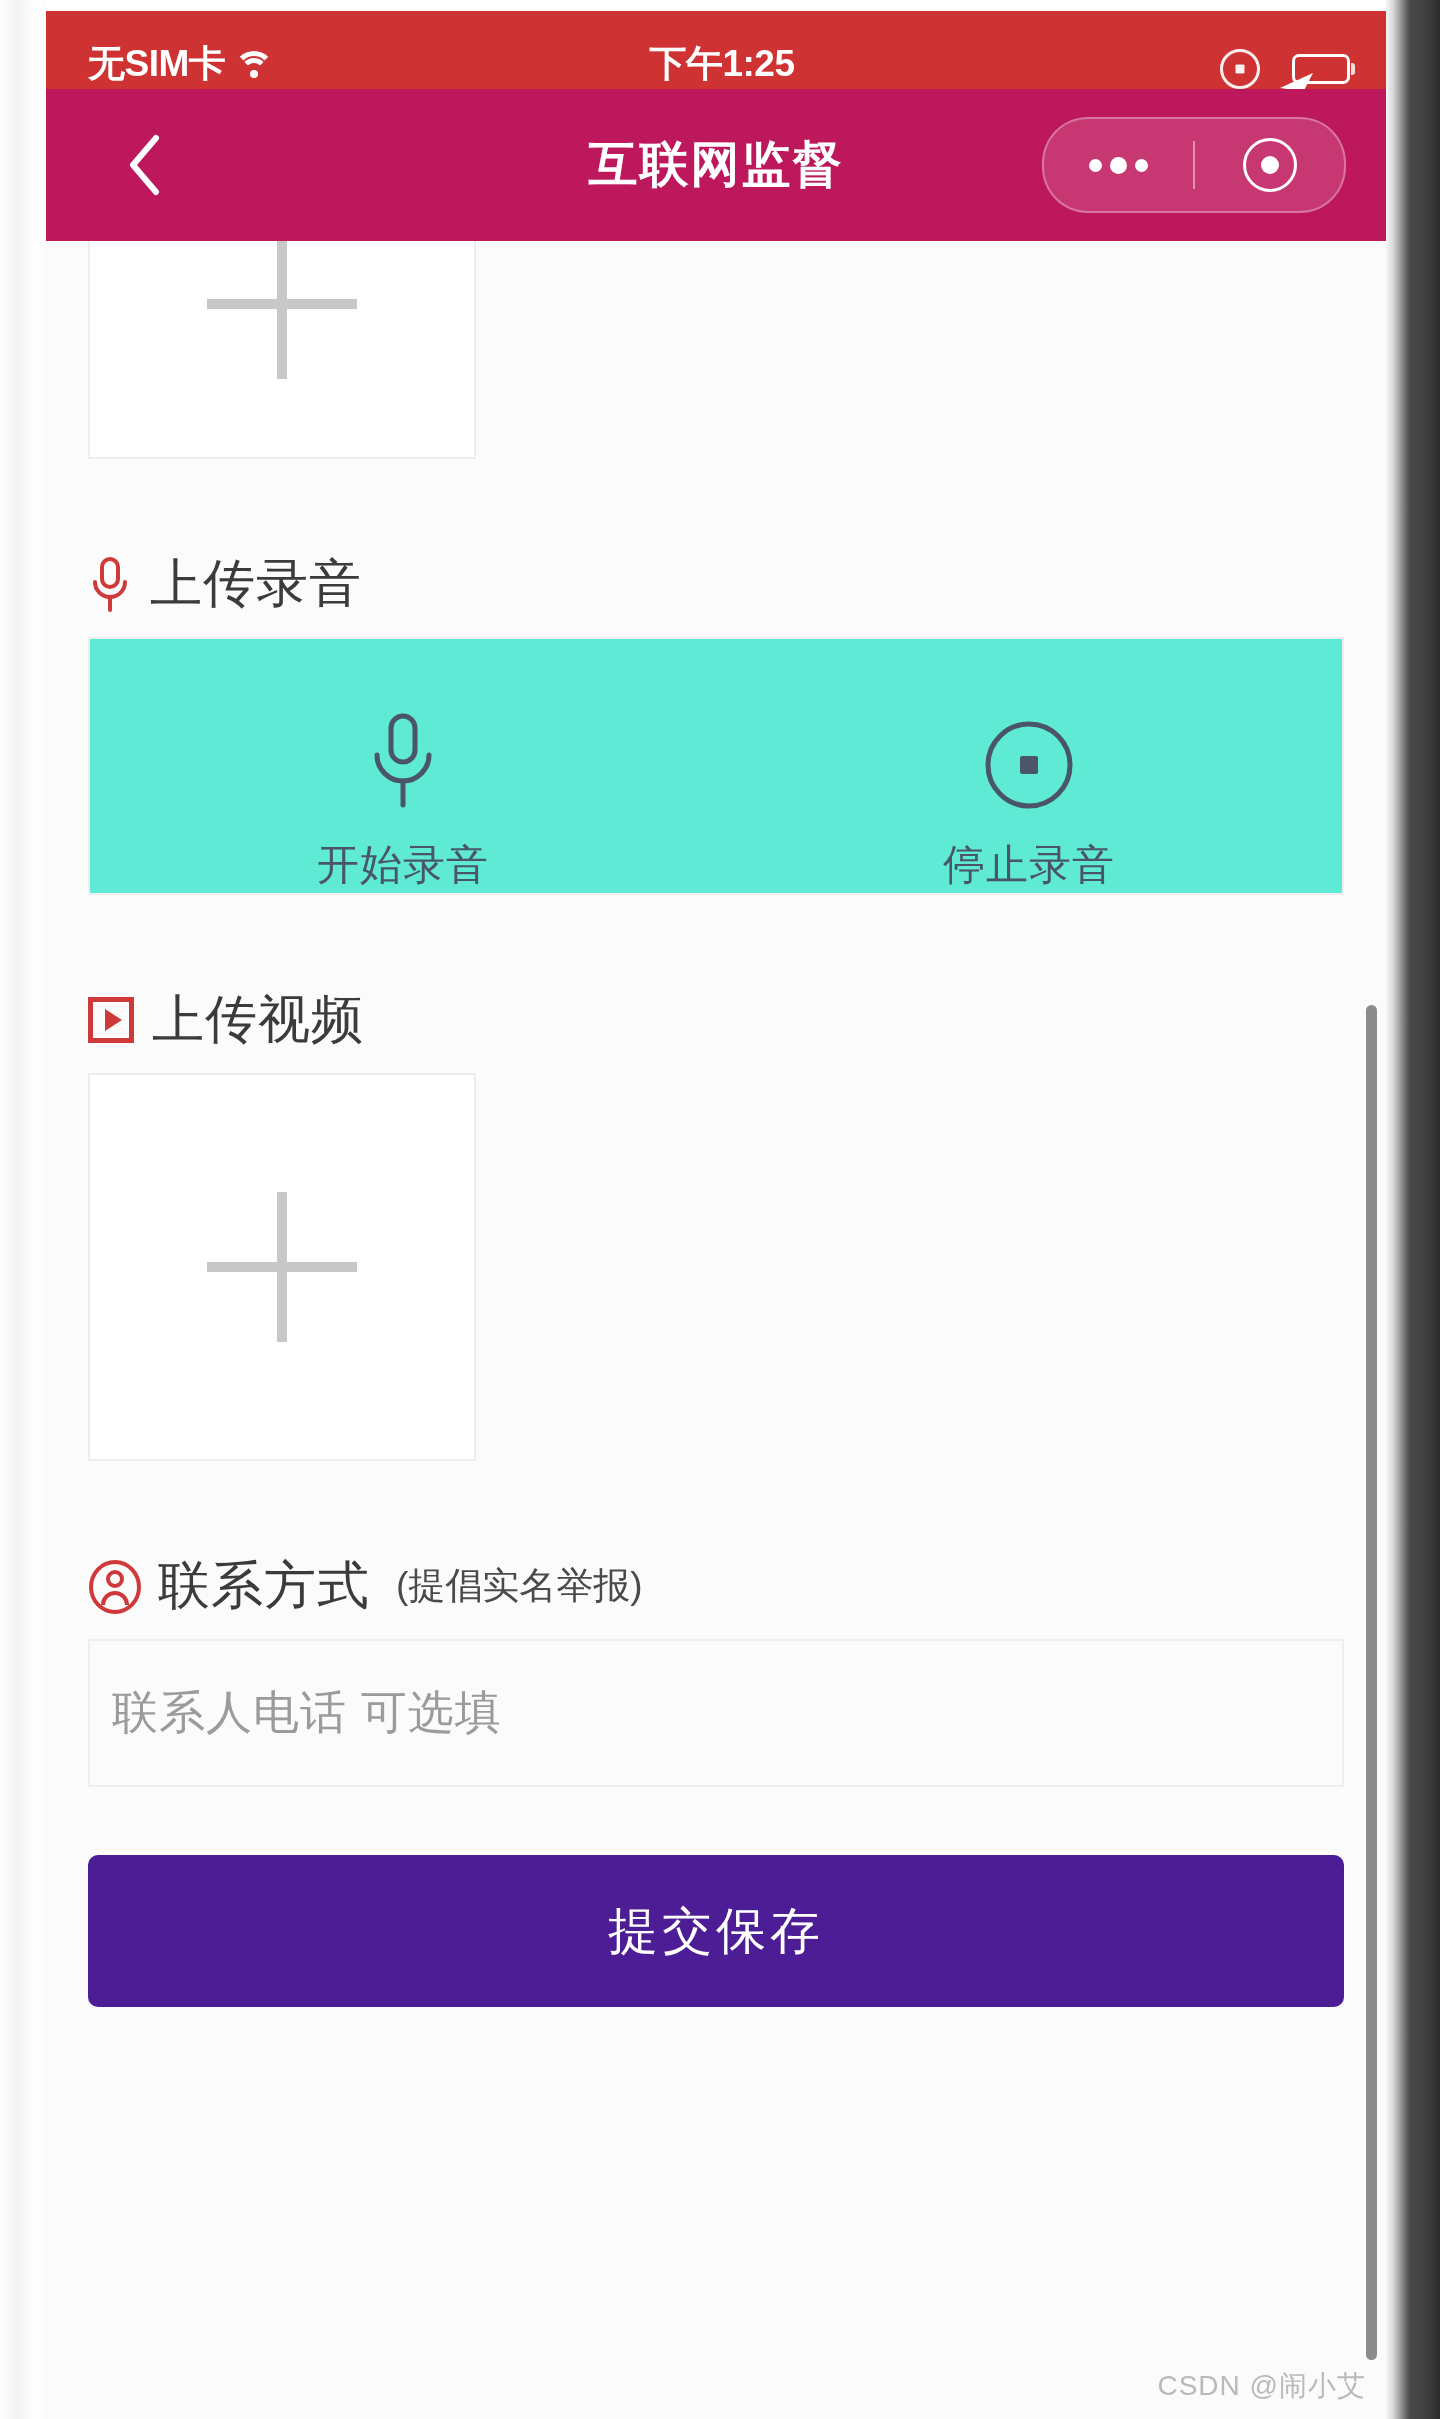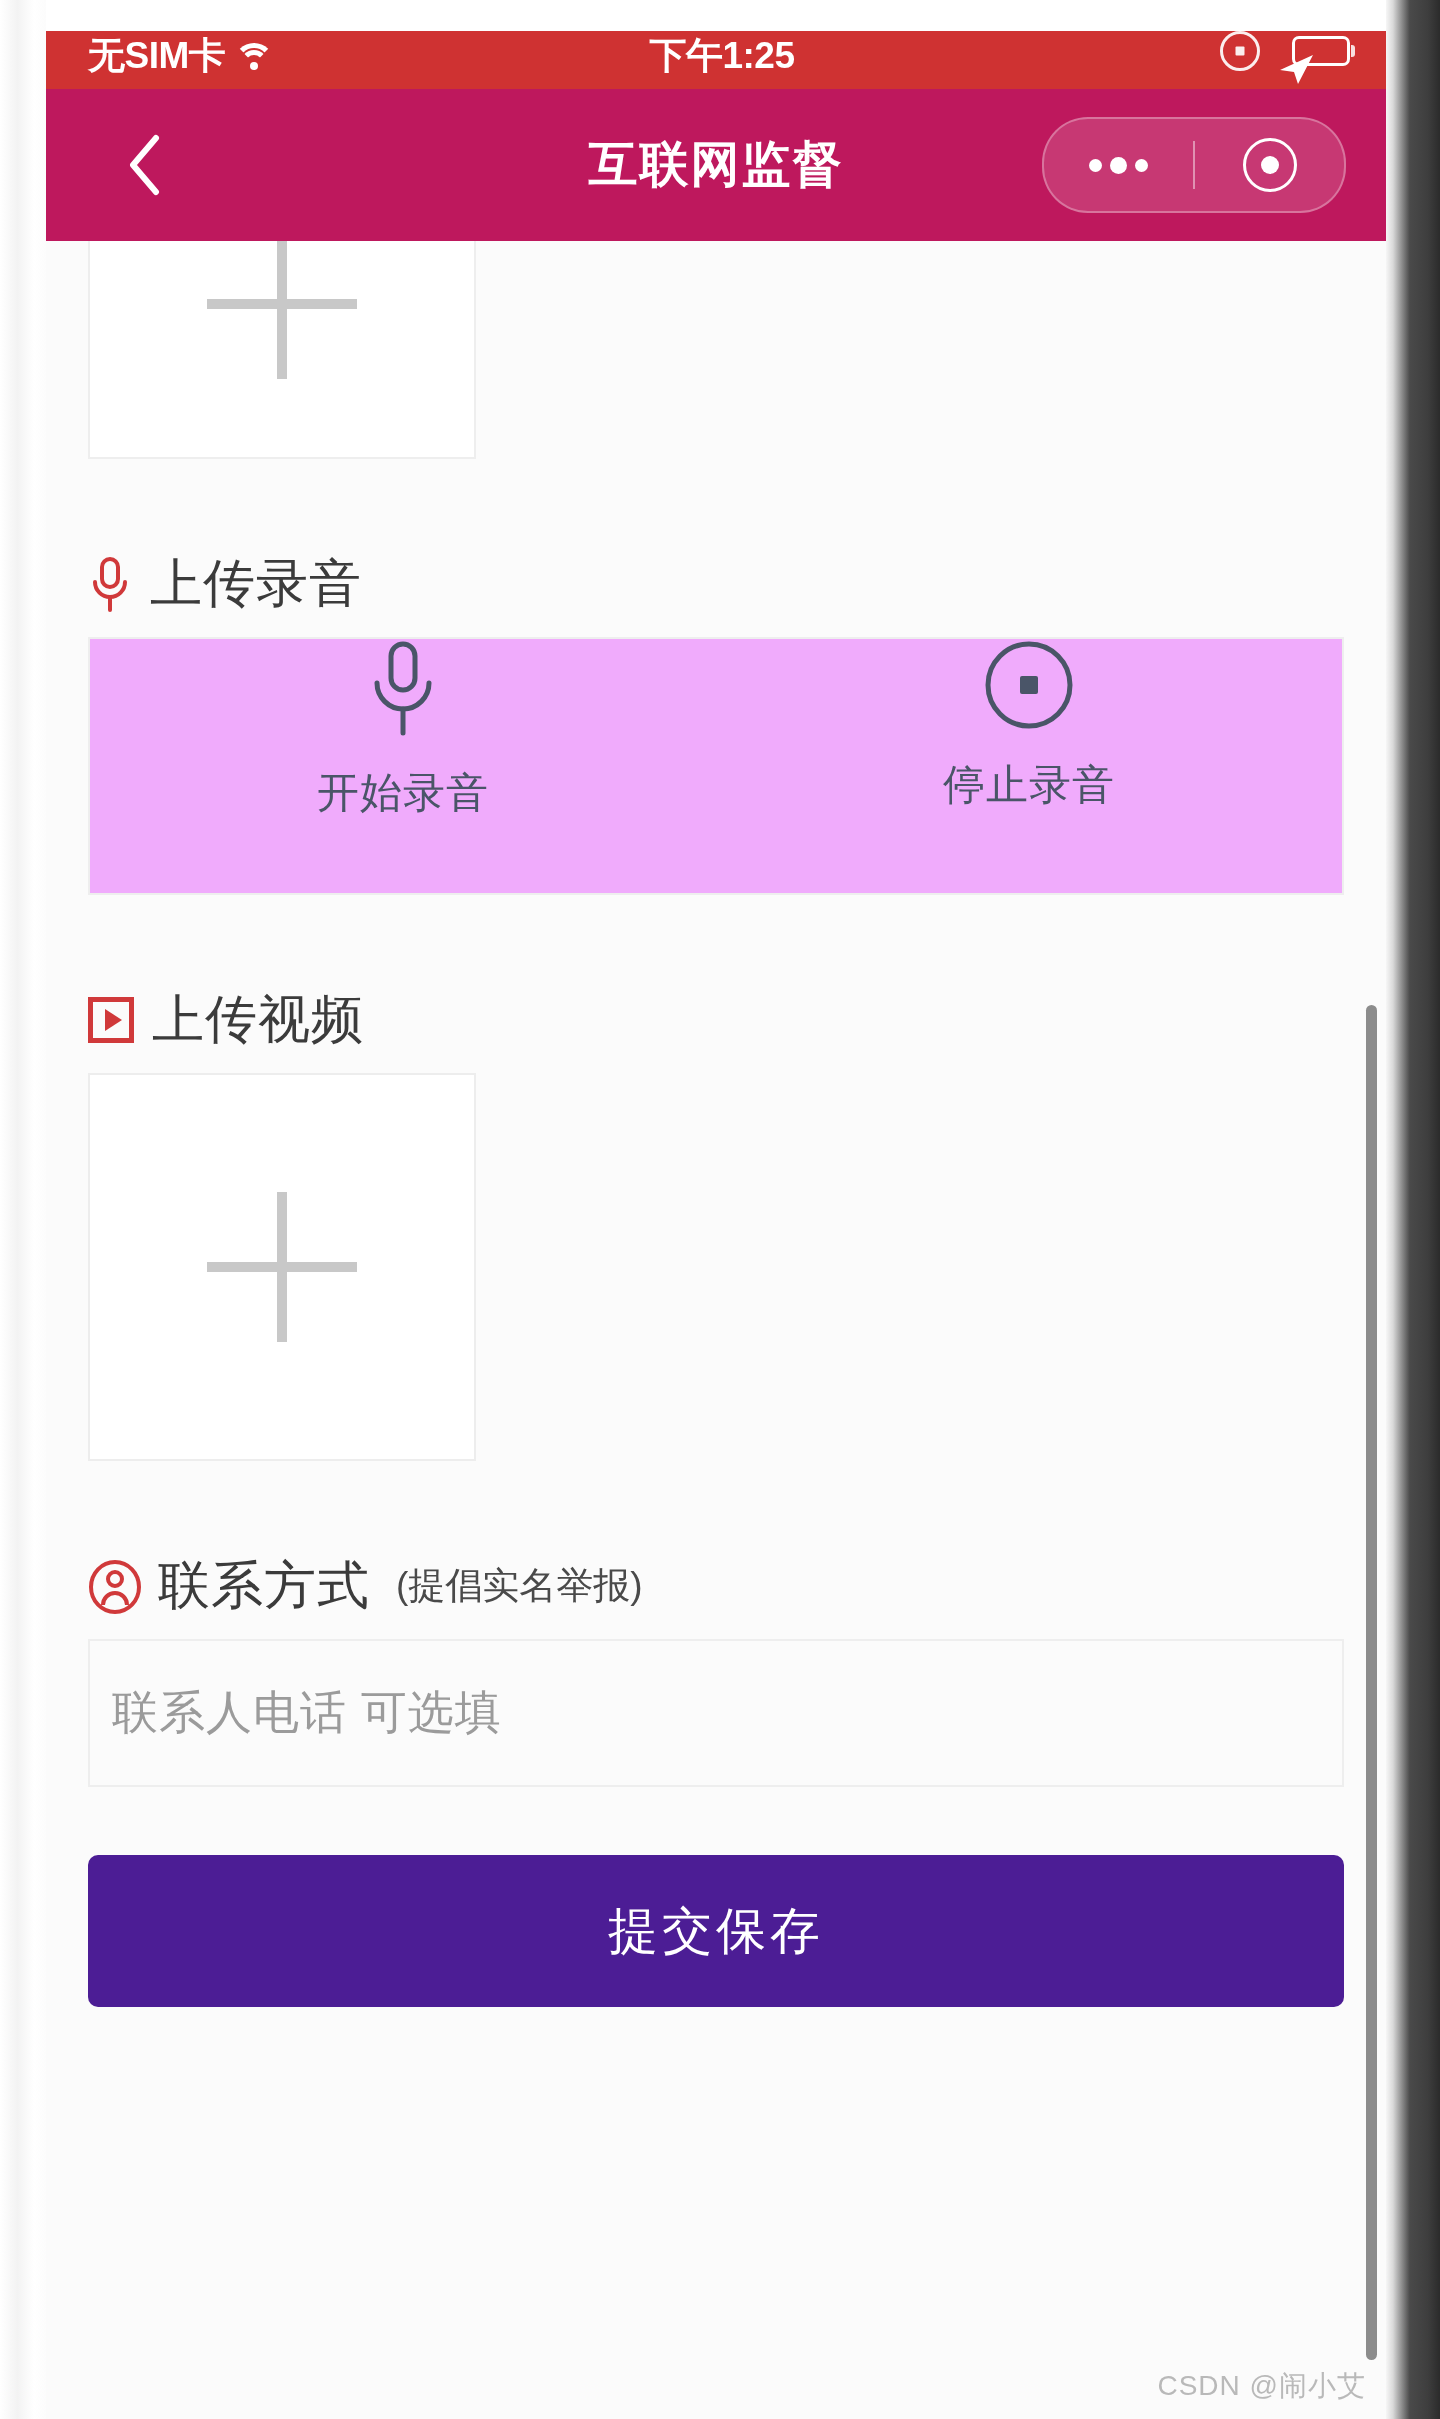--- a/index.html
+++ b/index.html
@@ -47,23 +47,22 @@
     overflow: hidden;
   }
 
   
   .status-bar {
     position: absolute;
     left: 0; top: 11px;
     width: 1340px; height: 78px;
     background: #cf3232;
     display: flex;
-    align-items: flex-start;
+    align-items: flex-end;
     color: #fff;
-    margin-top: 20px;
   }
   .sb-left {
     display: flex;
     align-items: center;
     gap: 10px;
     margin-left: 42px;
     font-size: 37px;
     font-weight: bold;
     letter-spacing: -0.5px;
     white-space: nowrap;
@@ -292,25 +291,25 @@
     margin-left: 4px;
   }
   
   .person-red { width: 52px; height: 52px; position: relative; }
   .person-red svg { display: block; }
 
   
   .record-panel {
     margin: 0 42px;
     height: 258px;
-    background: #f0abfc;
+    background: #5eead4;
     border: 2px solid #eeeeee;
     box-sizing: border-box;
     display: flex;
-    align-items: flex-start;
+    align-items: flex-end;
   }
   .rec-btn {
     flex: 1;
     display: flex;
     flex-direction: column;
     align-items: center;
     gap: 26px;
   }
   .rec-btn .rl {
     font-size: 42px;

